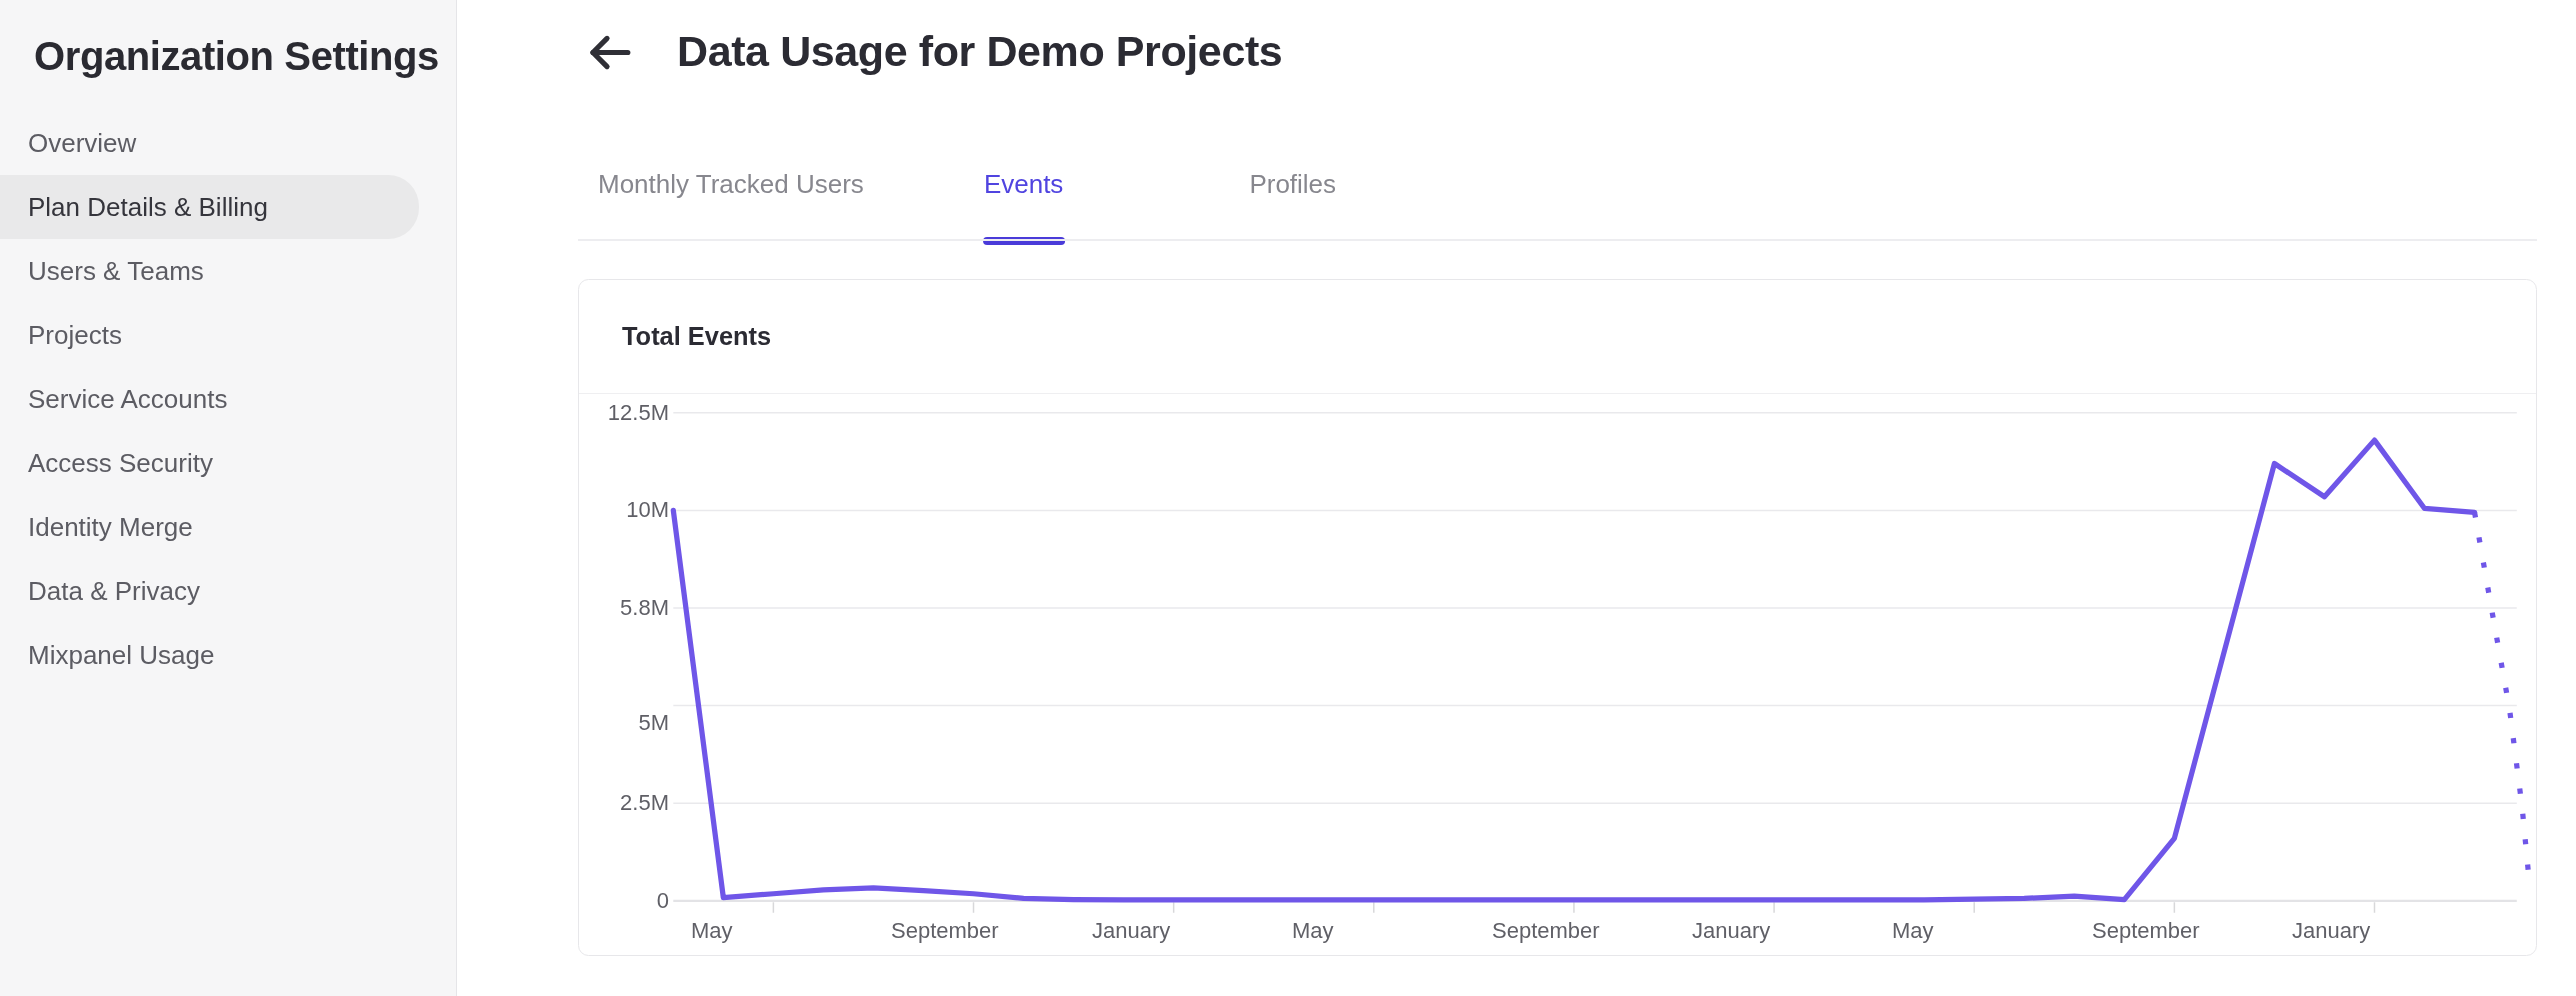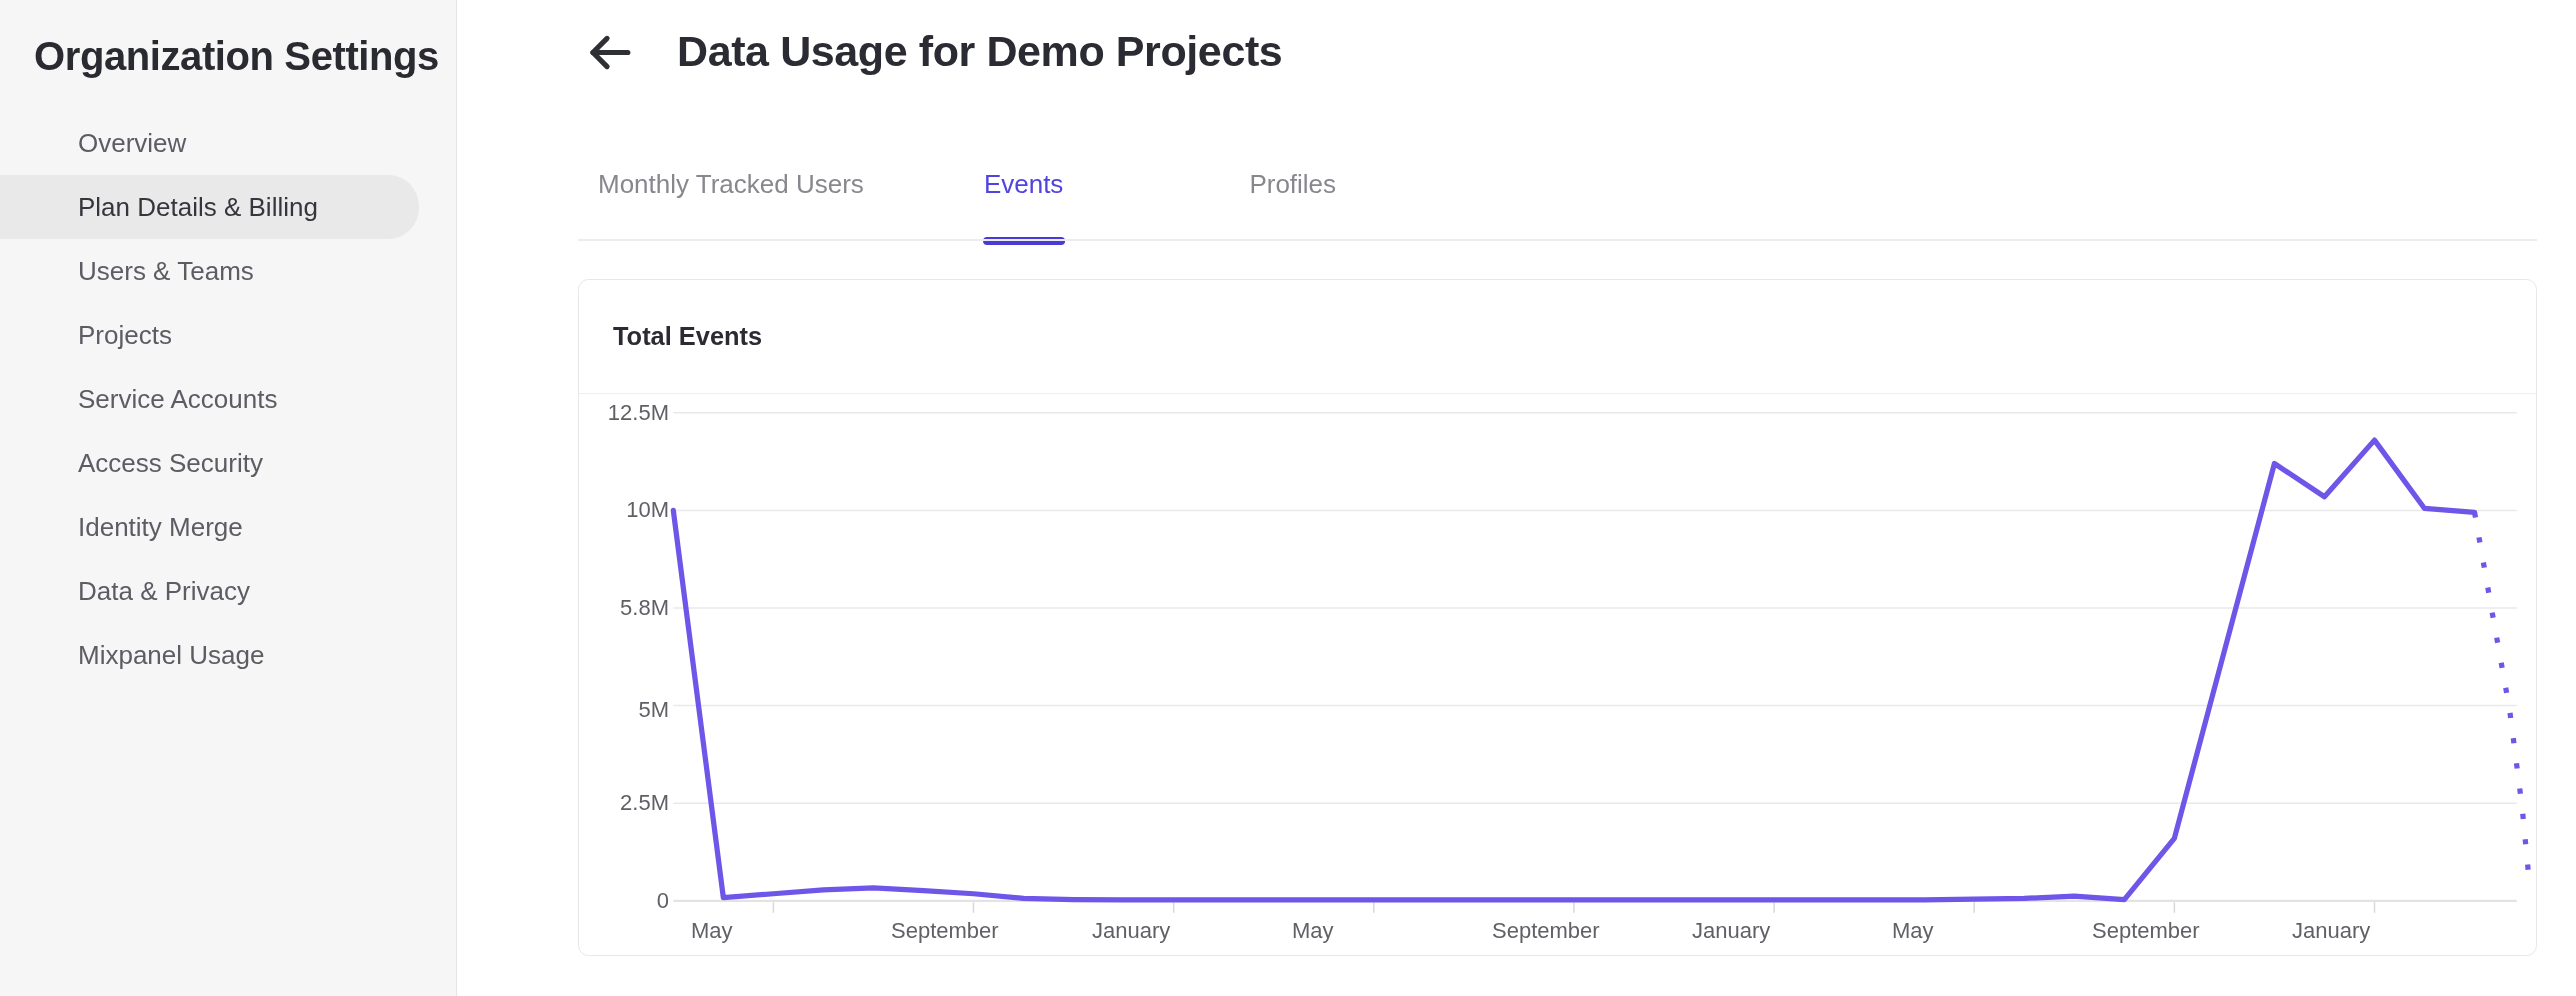--- a/index.html
+++ b/index.html
@@ -6,21 +6,21 @@
   #app{position:relative;width:2576px;height:997px;overflow:hidden;
        font-family:"Liberation Sans",sans-serif;background:#ffffff;}
 
   
   .sidebar{position:absolute;left:0;top:0;width:457px;height:997px;
            background:#f6f6f7;border-right:1.5px solid #e5e5e8;box-sizing:border-box;}
   .sidebar-title{position:absolute;left:34px;top:34px;font-size:40px;font-weight:bold;
                  color:#2a2a31;letter-spacing:-0.4px;}
   .nav{position:absolute;left:0;top:111px;width:457px;}
   .nav-item{height:64px;width:419px;display:flex;align-items:center;
-            padding-left:78px;box-sizing:border-box;font-size:26px;color:#5c5c63;
+            padding-left:28px;box-sizing:border-box;font-size:26px;color:#5c5c63;
             border-radius:0 31px 31px 0;cursor:pointer;}
   .nav-item.selected{background:#e9e9ea;color:#35353c;}
 
   
   .back-btn{position:absolute;left:587px;top:33px;width:46px;height:39px;cursor:pointer;}
   .page-title{position:absolute;left:677px;top:27px;font-size:43px;font-weight:bold;
               color:#2b2b33;letter-spacing:-0.4px;}
 
   
   .tabs-row{position:absolute;left:598px;top:169px;height:72px;display:flex;align-items:flex-start;}
@@ -29,21 +29,21 @@
   .tab.t3{margin-left:186px;}
   .tab.active{color:#5044e0;}
   .tab-indicator{position:absolute;left:50%;transform:translateX(-50%);bottom:-3.7px;
                  width:103%;height:8.2px;border-radius:4.5px;background:#4a3bd9;}
   .tabs-divider{position:absolute;left:578px;top:239px;width:1959px;height:2.2px;background:#ededf0;}
 
   
   .card{position:absolute;left:578px;top:279px;width:1959px;height:677px;box-sizing:border-box;
         border:1.5px solid #e7e7ea;border-radius:10.5px;background:#ffffff;}
   .card-header{height:113px;border-bottom:1.5px solid #efeff1;display:flex;align-items:center;}
-  .card-title{margin-left:34px;font-size:25.4px;font-weight:bold;color:#2b2b33;}
+  .card-title{margin-left:43px;font-size:25.4px;font-weight:bold;color:#2b2b33;}
 
   
   .chart{position:relative;width:1955px;height:560px;}
   .chart svg{position:absolute;left:0;top:0;}
   .y-label{position:absolute;left:0;width:66px;height:30px;line-height:30px;
            text-align:right;font-size:22px;color:#5f5f66;margin-left:24px;}
   .x-label{position:absolute;width:165px;margin-left:-82px;
            top:524px;font-size:22px;color:#606067;}
 </style>
 </head>
@@ -86,21 +86,21 @@
   <div class="tabs-divider"></div>
 
   <div class="card">
     <div class="card-header">
       <div class="card-title">Total Events</div>
     </div>
     <div class="chart" id="chart">
         <div class="y-label" style="top: 3.7px;">12.5M</div>
         <div class="y-label" style="top: 101px;">10M</div>
         <div class="y-label" style="top: 199px;">5.8M</div>
-        <div class="y-label" style="top: 301px;">5M</div>
+        <div class="y-label" style="top: 314px;">5M</div>
         <div class="y-label" style="top: 394px;">2.5M</div>
         <div class="y-label" style="top: 492px;">0</div>
         <div class="x-label" style="left: 194px;">May</div>
         <div class="x-label" style="left: 394px;">September</div>
         <div class="x-label" style="left: 595px;">January</div>
         <div class="x-label" style="left: 795px;">May</div>
         <div class="x-label" style="left: 995px;">September</div>
         <div class="x-label" style="left: 1195px;">January</div>
         <div class="x-label" style="left: 1395px;">May</div>
         <div class="x-label" style="left: 1595px;">September</div>

